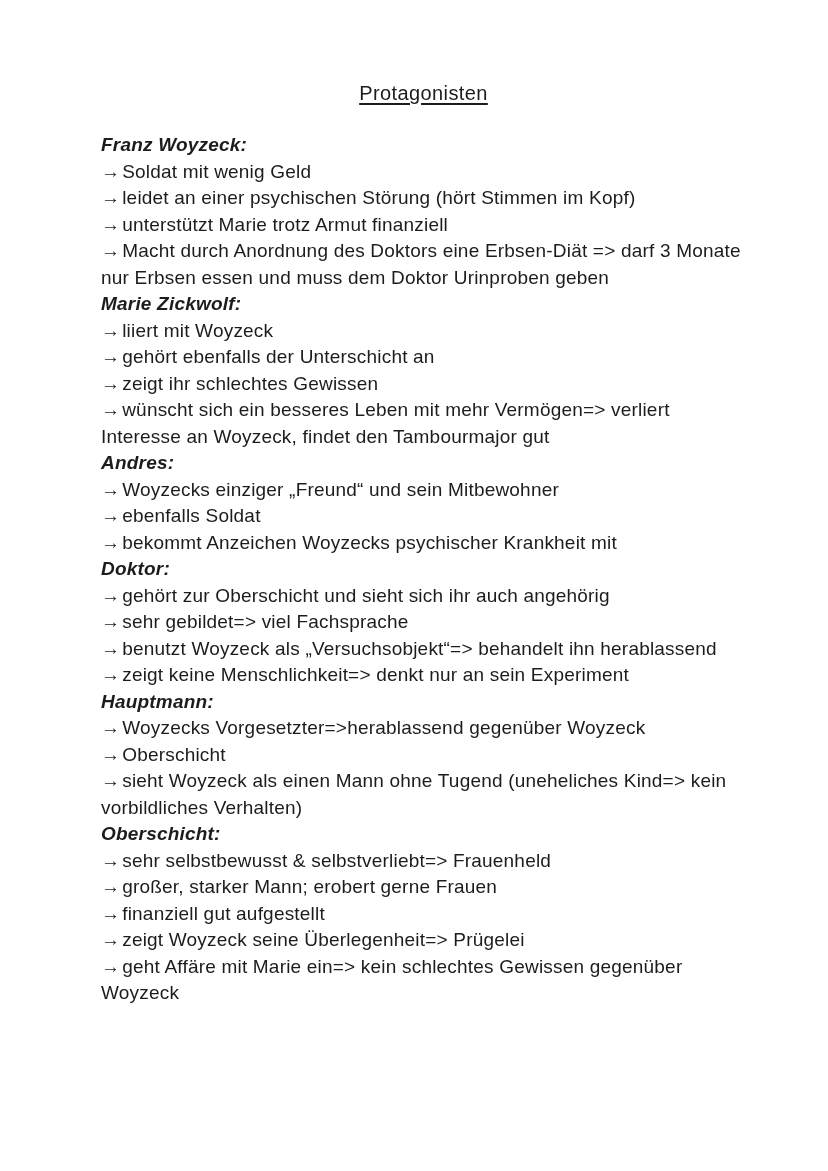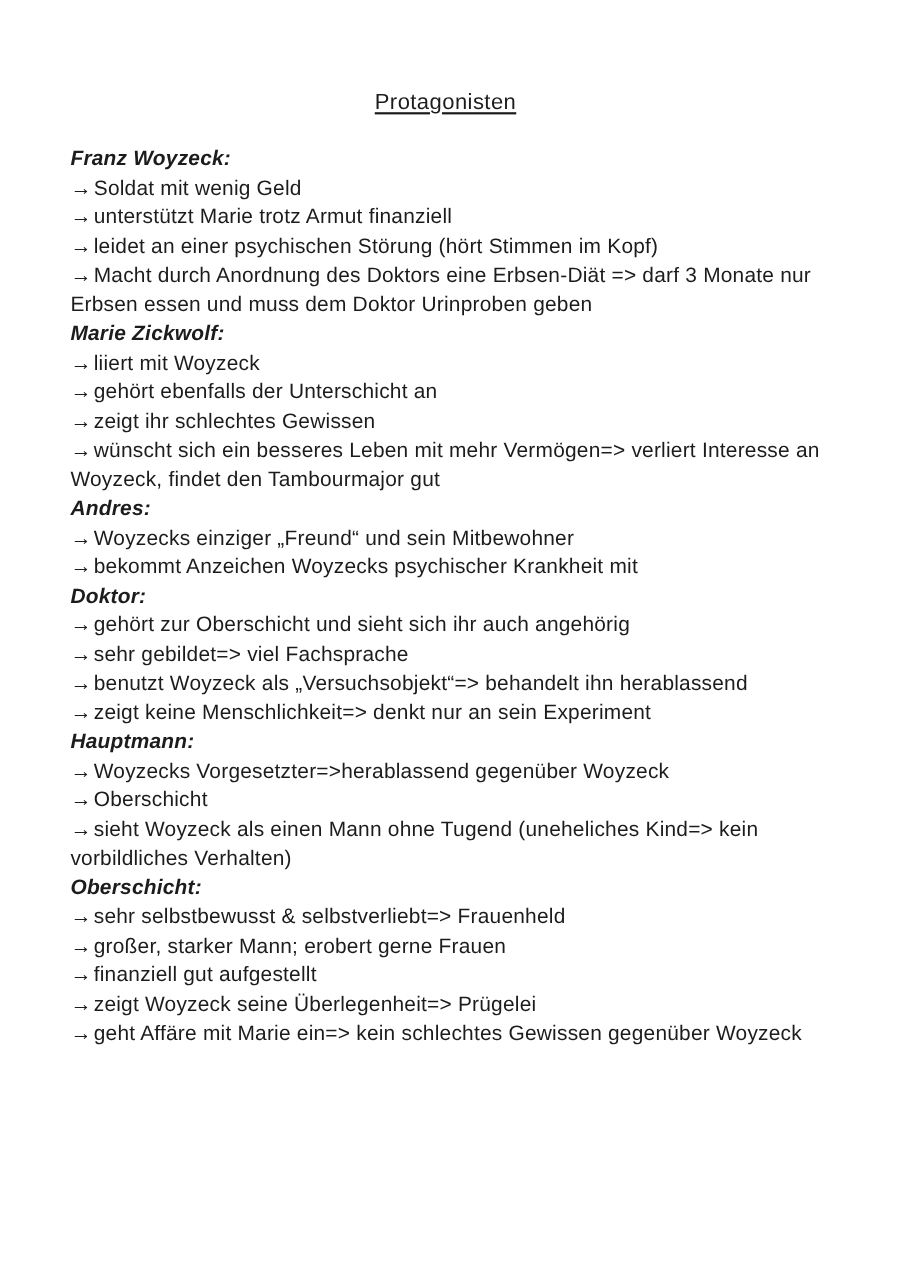--- a/index.html
+++ b/index.html
@@ -11,21 +11,21 @@
     width: 828px;
     height: 1171px;
     font-family: "Liberation Sans", sans-serif;
     color: #1c1c1c;
     overflow: hidden;
   }
   .page {
     box-sizing: border-box;
     width: 828px;
     height: 1171px;
-    padding: 82px 82px 0 64px;
+    padding: 82px 82px 0 101px;
     border-radius: 23px;
   }
   .title {
     font-size: 20px;
     font-weight: normal;
     text-align: center;
     text-decoration: underline;
     text-underline-offset: 3px;
     margin: 0 0 27px 0;
     letter-spacing: 0.4px;
@@ -47,30 +47,31 @@
   }
 </style>
 </head>
 <body>
 
 <div class="page">
   <h1 class="title">Protagonisten</h1>
   <div class="content">
       <div class="section-heading">Franz Woyzeck:</div>
       <div class="bullet"><span class="arrow">→</span><span>Soldat mit wenig Geld</span></div>
+      <div class="bullet"><span class="arrow">→</span><span>leidet an einer psychischen Störung (hört Stimmen im Kopf)</span></div>
       <div class="bullet"><span class="arrow">→</span><span>unterstützt Marie trotz Armut finanziell</span></div>
-      <div class="bullet"><span class="arrow">→</span><span>leidet an einer psychischen Störung (hört Stimmen im Kopf)</span></div>
       <div class="bullet"><span class="arrow">→</span><span>Macht durch Anordnung des Doktors eine Erbsen-Diät =&gt; darf 3 Monate nur Erbsen essen und muss dem Doktor Urinproben geben</span></div>
       <div class="section-heading">Marie Zickwolf:</div>
       <div class="bullet"><span class="arrow">→</span><span>liiert mit Woyzeck</span></div>
       <div class="bullet"><span class="arrow">→</span><span>gehört ebenfalls der Unterschicht an</span></div>
       <div class="bullet"><span class="arrow">→</span><span>zeigt ihr schlechtes Gewissen</span></div>
       <div class="bullet"><span class="arrow">→</span><span>wünscht sich ein besseres Leben mit mehr Vermögen=&gt; verliert Interesse an Woyzeck, findet den Tambourmajor gut</span></div>
       <div class="section-heading">Andres:</div>
       <div class="bullet"><span class="arrow">→</span><span>Woyzecks einziger „Freund“ und sein Mitbewohner</span></div>
+      <div class="bullet"><span class="arrow">→</span><span>ebenfalls Soldat</span></div>
       <div class="bullet"><span class="arrow">→</span><span>bekommt Anzeichen Woyzecks psychischer Krankheit mit</span></div>
       <div class="section-heading">Doktor:</div>
       <div class="bullet"><span class="arrow">→</span><span>gehört zur Oberschicht und sieht sich ihr auch angehörig</span></div>
       <div class="bullet"><span class="arrow">→</span><span>sehr gebildet=&gt; viel Fachsprache</span></div>
       <div class="bullet"><span class="arrow">→</span><span>benutzt Woyzeck als „Versuchsobjekt“=&gt; behandelt ihn herablassend</span></div>
       <div class="bullet"><span class="arrow">→</span><span>zeigt keine Menschlichkeit=&gt; denkt nur an sein Experiment</span></div>
       <div class="section-heading">Hauptmann:</div>
       <div class="bullet"><span class="arrow">→</span><span>Woyzecks Vorgesetzter=&gt;herablassend gegenüber Woyzeck</span></div>
       <div class="bullet"><span class="arrow">→</span><span>Oberschicht</span></div>
       <div class="bullet"><span class="arrow">→</span><span>sieht Woyzeck als einen Mann ohne Tugend (uneheliches Kind=&gt; kein vorbildliches Verhalten)</span></div>

